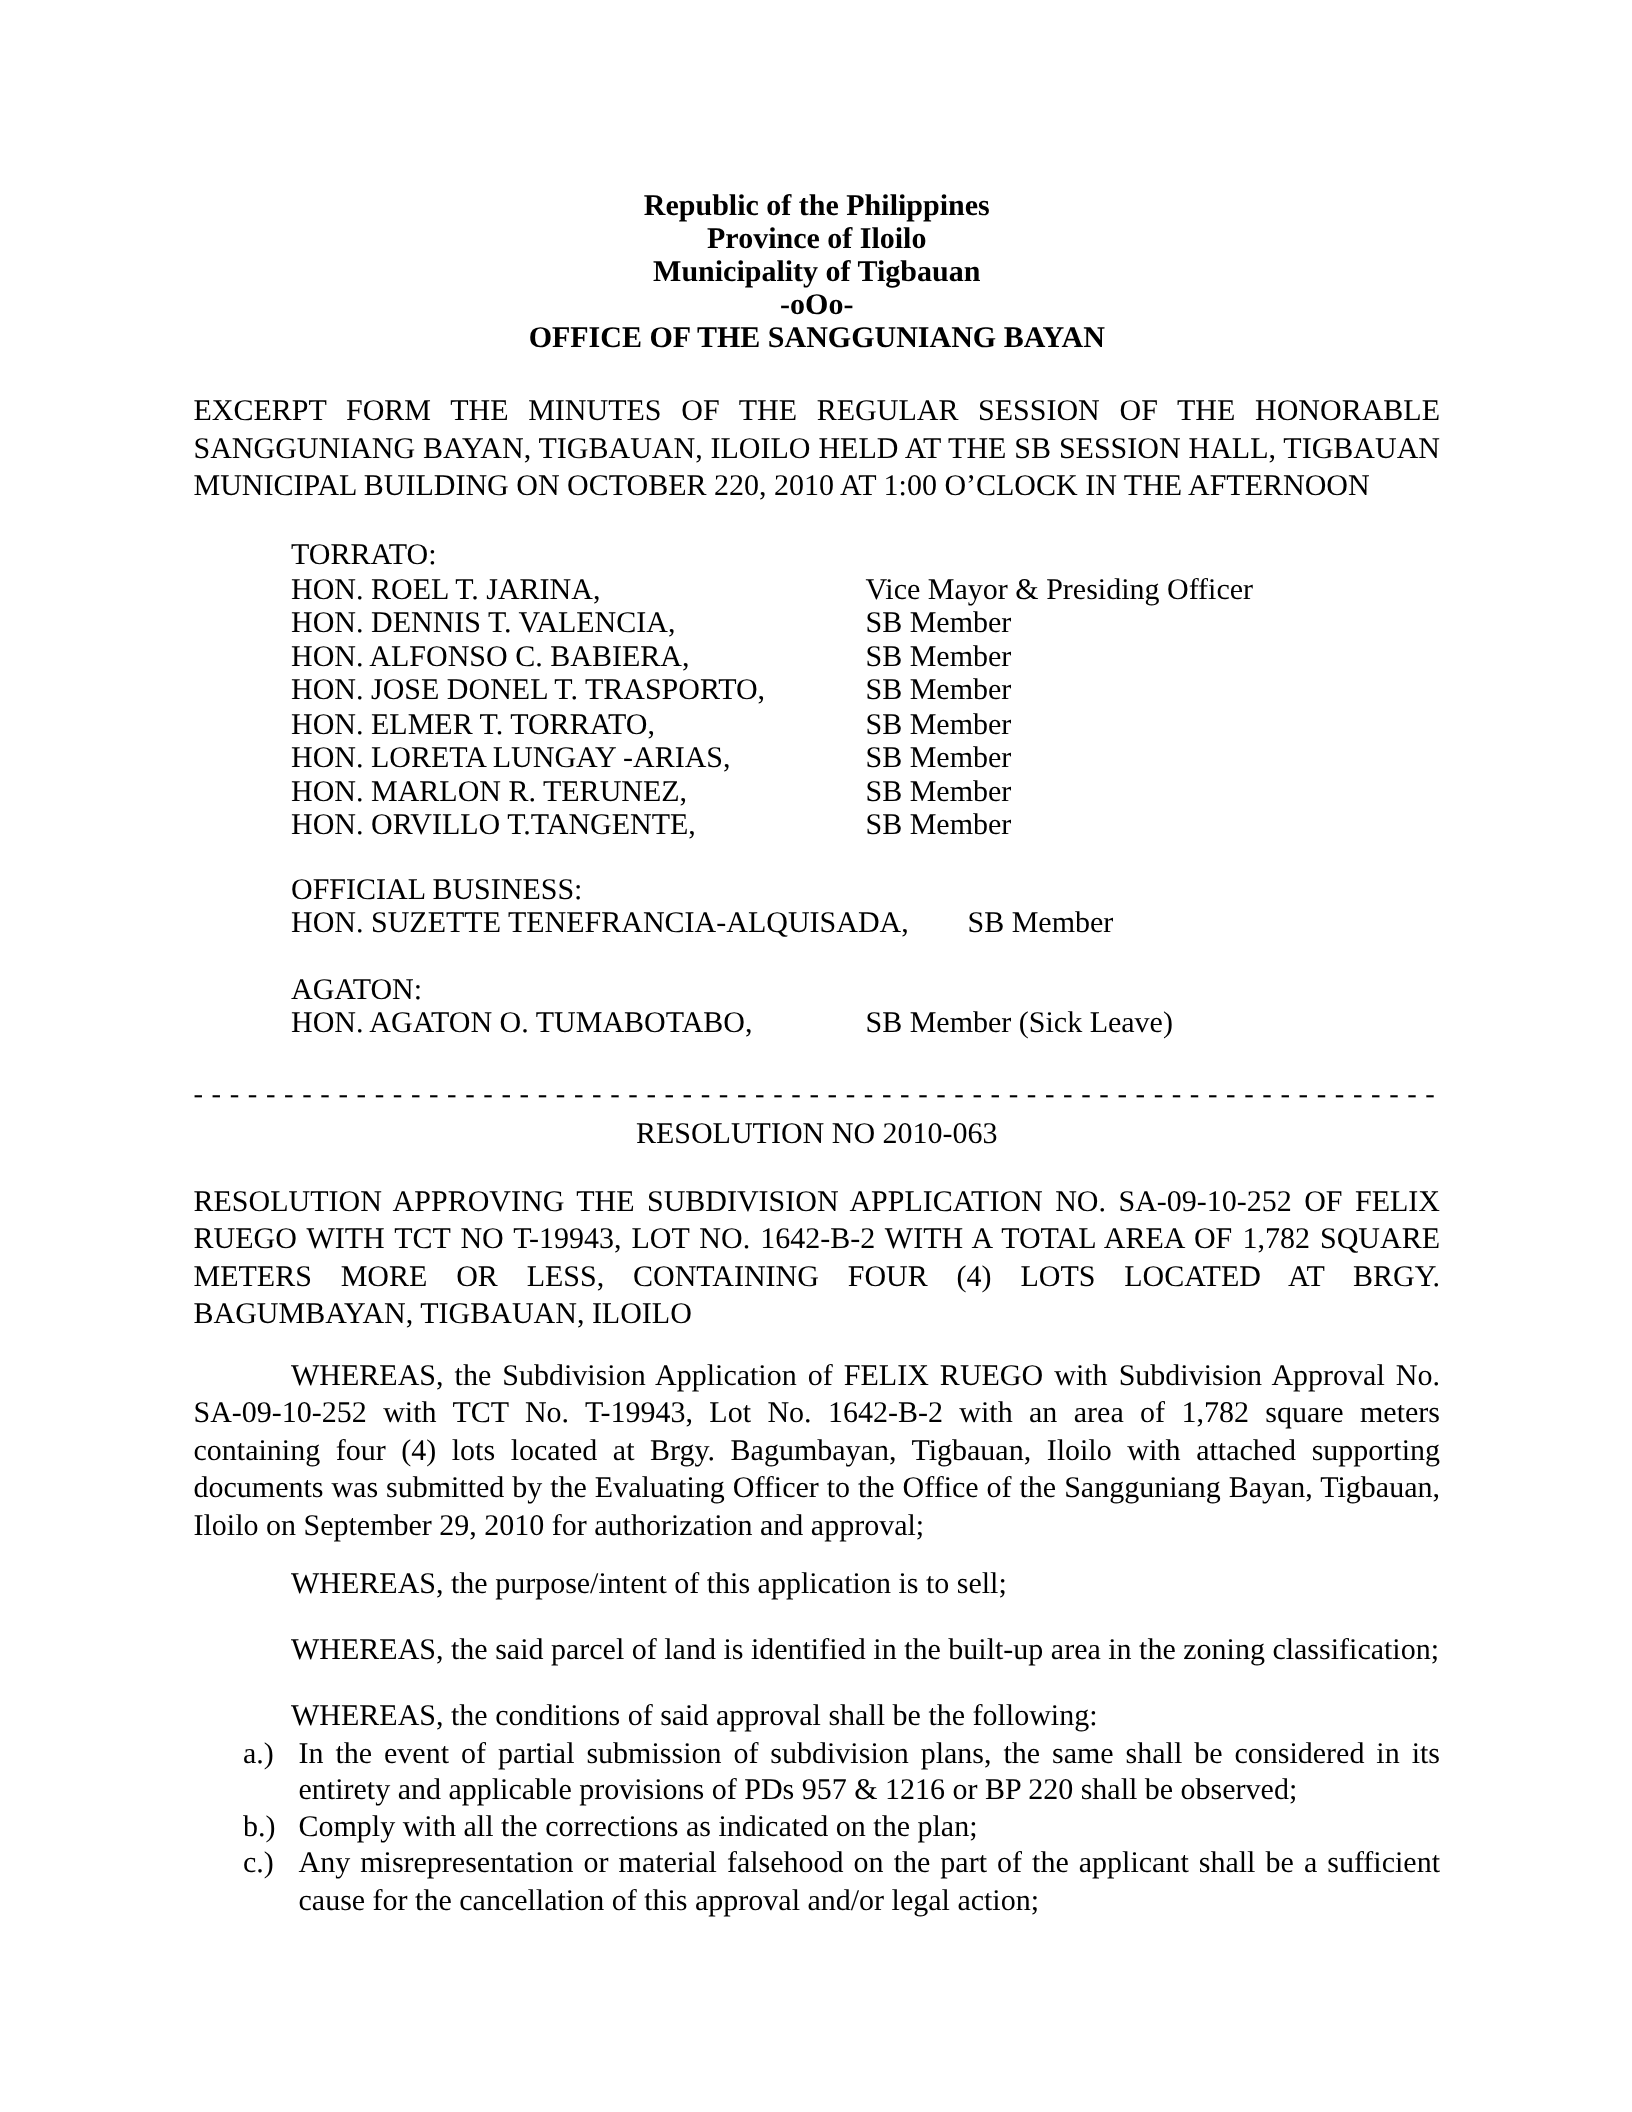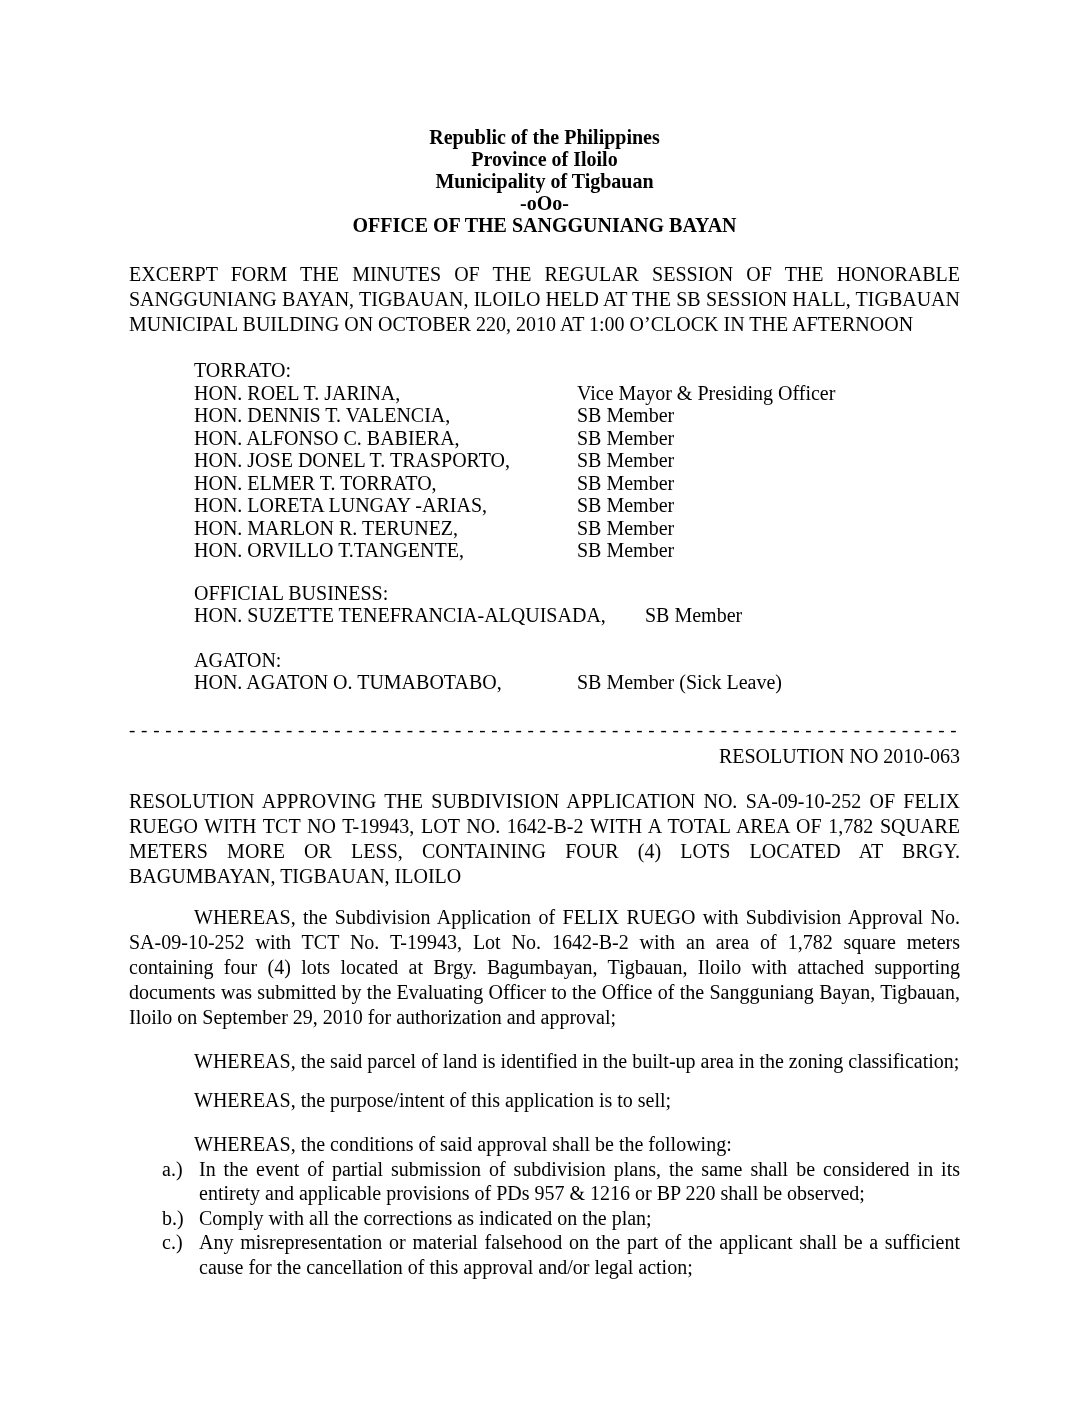--- a/index.html
+++ b/index.html
@@ -39,21 +39,21 @@
   .dash-line{
     margin-top:28px;
     line-height:16px;
     font-size:19px;
     white-space:nowrap;
     overflow:hidden;
     letter-spacing:0.5px;
   }
 
   
-  .res-number{margin-top:6px;text-align:right;line-height:25px;}
+  .res-number{margin-top:6px;text-align:center;line-height:25px;}
   .res-title{margin-top:20px;text-align:justify;line-height:25px;}
   .para{line-height:25px;text-align:justify;}
   .indent{text-indent:65px;}
   .w1{margin-top:16px;}
   .w2{margin-top:14px;}
   .w3{margin-top:19px;}
   .w4{margin-top:19px;}
 
   
   .cond-list{line-height:24.5px;}
@@ -129,22 +129,22 @@
       </div>
     </div>
 
     <div class="dash-line">- - - - - - - - - - - - - - - - - - - - - - - - - - - - - - - - - - - - - - - - - - - - - - - - - - - - - - - - - - - - - - - - - - - - - - - -</div>
 
     <div class="res-number">RESOLUTION NO 2010-063</div>
 
     <div class="res-title">RESOLUTION APPROVING THE SUBDIVISION APPLICATION NO. SA-09-10-252 OF FELIX RUEGO WITH TCT NO T-19943, LOT NO. 1642-B-2 WITH A TOTAL AREA OF 1,782 SQUARE METERS MORE OR LESS, CONTAINING FOUR (4) LOTS LOCATED AT BRGY. BAGUMBAYAN, TIGBAUAN, ILOILO</div>
 
     <div class="para indent w1">WHEREAS, the Subdivision Application of FELIX RUEGO with Subdivision Approval No. SA-09-10-252 with TCT No. T-19943, Lot No. 1642-B-2 with an area of 1,782 square meters containing four (4) lots located at Brgy. Bagumbayan, Tigbauan, Iloilo with attached supporting documents was submitted by the Evaluating Officer to the Office of the Sangguniang Bayan, Tigbauan, Iloilo on September 29, 2010 for authorization and approval;</div>
+    <div class="para indent w2">WHEREAS, the purpose/intent of this application is to sell;</div>
     <div class="para indent w3">WHEREAS, the said parcel of land is identified in the built-up area in the zoning classification;</div>
-    <div class="para indent w2">WHEREAS, the purpose/intent of this application is to sell;</div>
     <div class="para indent w4">WHEREAS, the conditions of said approval shall be the following:</div>
 
     <div class="cond-list">
       <div class="cond-row">
         <span class="cond-label">a.)</span>
         <span class="cond-text">In the event of partial submission of subdivision plans, the same shall be considered in its entirety and applicable provisions of PDs 957 &amp; 1216 or BP 220 shall be observed;</span>
       </div>
       <div class="cond-row">
         <span class="cond-label">b.)</span>
         <span class="cond-text">Comply with all the corrections as indicated on the plan;</span>

